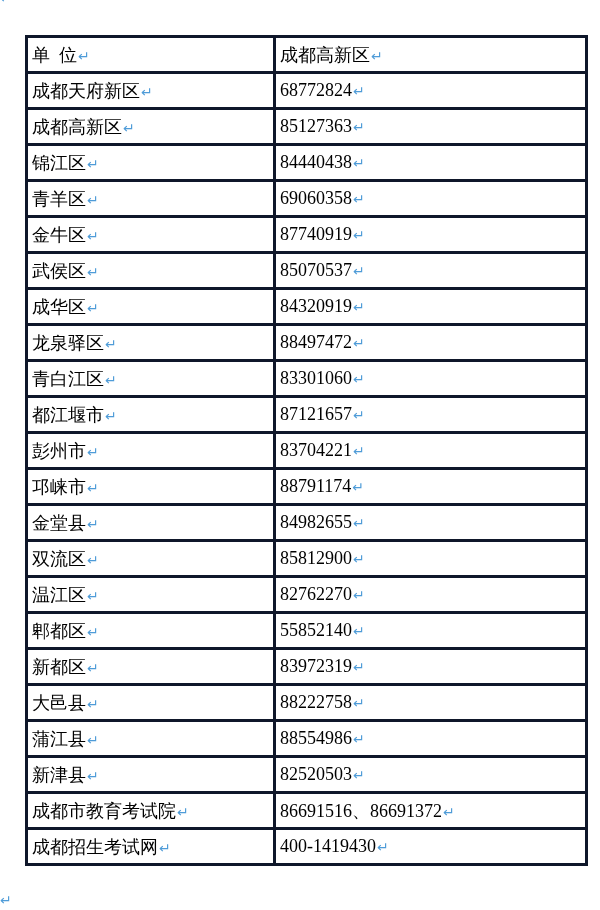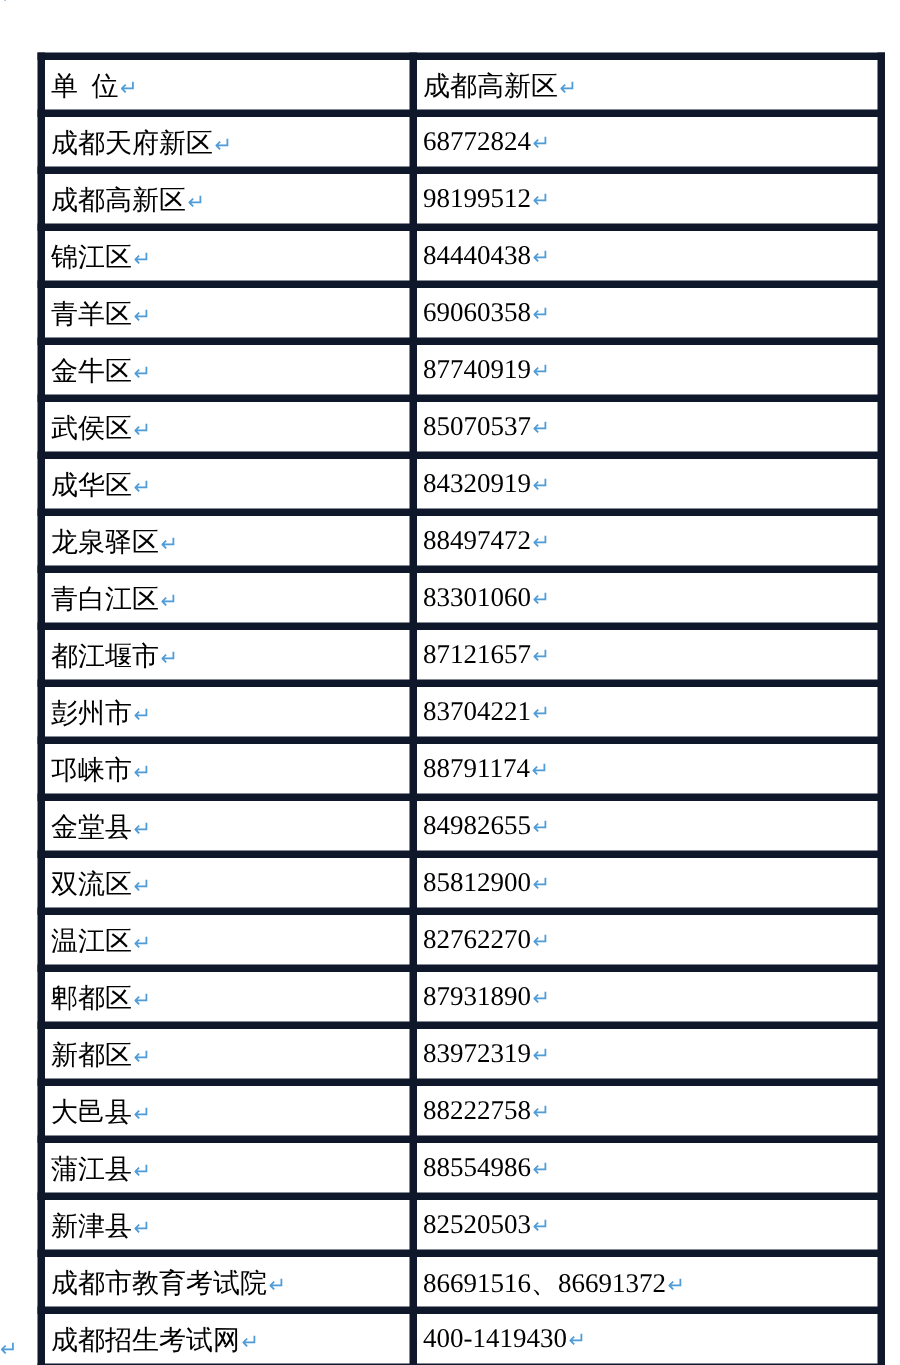--- a/index.html
+++ b/index.html
@@ -35,21 +35,21 @@
     top: 35px;
     width: 560px;
     border-collapse: collapse;
     table-layout: fixed;
     border: 2px solid #000000;
     font-size: 18px;
   }
   .phone-table col.c1 { width: 248px; }
   .phone-table col.c2 { width: 312px; }
   .phone-table th, .phone-table td {
-    border: 5px solid #0f172a;
+    border: 3px solid #0f172a;
     height: 33px;
     padding: 0 0 0 4px;
     text-align: left;
     vertical-align: middle;
     font-weight: normal;
     white-space: pre-wrap;
     overflow: hidden;
   }
   .pmark {
     color: #4f9cd8;
@@ -87,21 +87,21 @@
         <th><span>成都高新区</span><span class="pmark">↵</span></th>
       </tr>
     </thead>
     <tbody id="table-body">
         <tr>
           <td><span>成都天府新区</span><span class="pmark">↵</span></td>
           <td><span>68772824</span><span class="pmark">↵</span></td>
         </tr>
         <tr>
           <td><span>成都高新区</span><span class="pmark">↵</span></td>
-          <td><span>98199512</span><span class="pmark">↵</span></td>
+          <td><span>85127363</span><span class="pmark">↵</span></td>
         </tr>
         <tr>
           <td><span>锦江区</span><span class="pmark">↵</span></td>
           <td><span>84440438</span><span class="pmark">↵</span></td>
         </tr>
         <tr>
           <td><span>青羊区</span><span class="pmark">↵</span></td>
           <td><span>69060358</span><span class="pmark">↵</span></td>
         </tr>
         <tr>
@@ -143,21 +143,21 @@
         <tr>
           <td><span>双流区</span><span class="pmark">↵</span></td>
           <td><span>85812900</span><span class="pmark">↵</span></td>
         </tr>
         <tr>
           <td><span>温江区</span><span class="pmark">↵</span></td>
           <td><span>82762270</span><span class="pmark">↵</span></td>
         </tr>
         <tr>
           <td><span>郫都区</span><span class="pmark">↵</span></td>
-          <td><span>87931890</span><span class="pmark">↵</span></td>
+          <td><span>55852140</span><span class="pmark">↵</span></td>
         </tr>
         <tr>
           <td><span>新都区</span><span class="pmark">↵</span></td>
           <td><span>83972319</span><span class="pmark">↵</span></td>
         </tr>
         <tr>
           <td><span>大邑县</span><span class="pmark">↵</span></td>
           <td><span>88222758</span><span class="pmark">↵</span></td>
         </tr>
         <tr>

